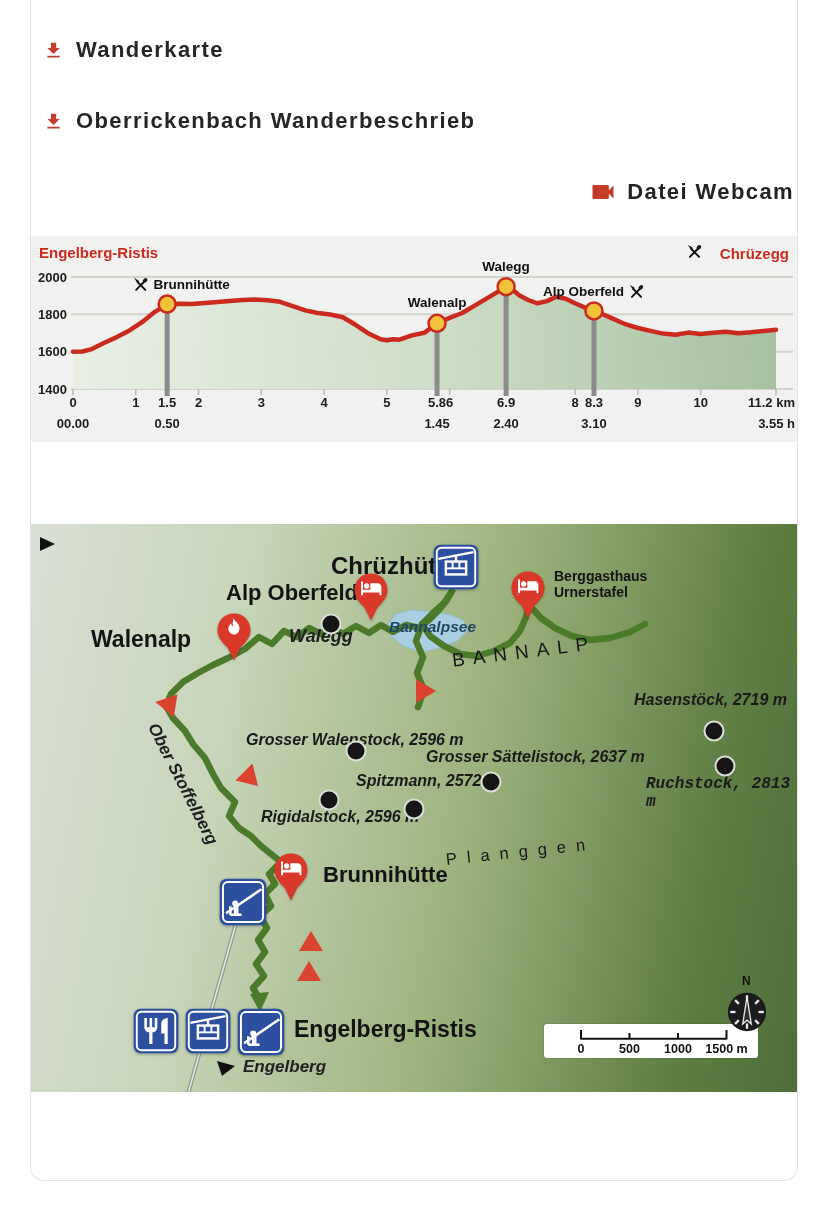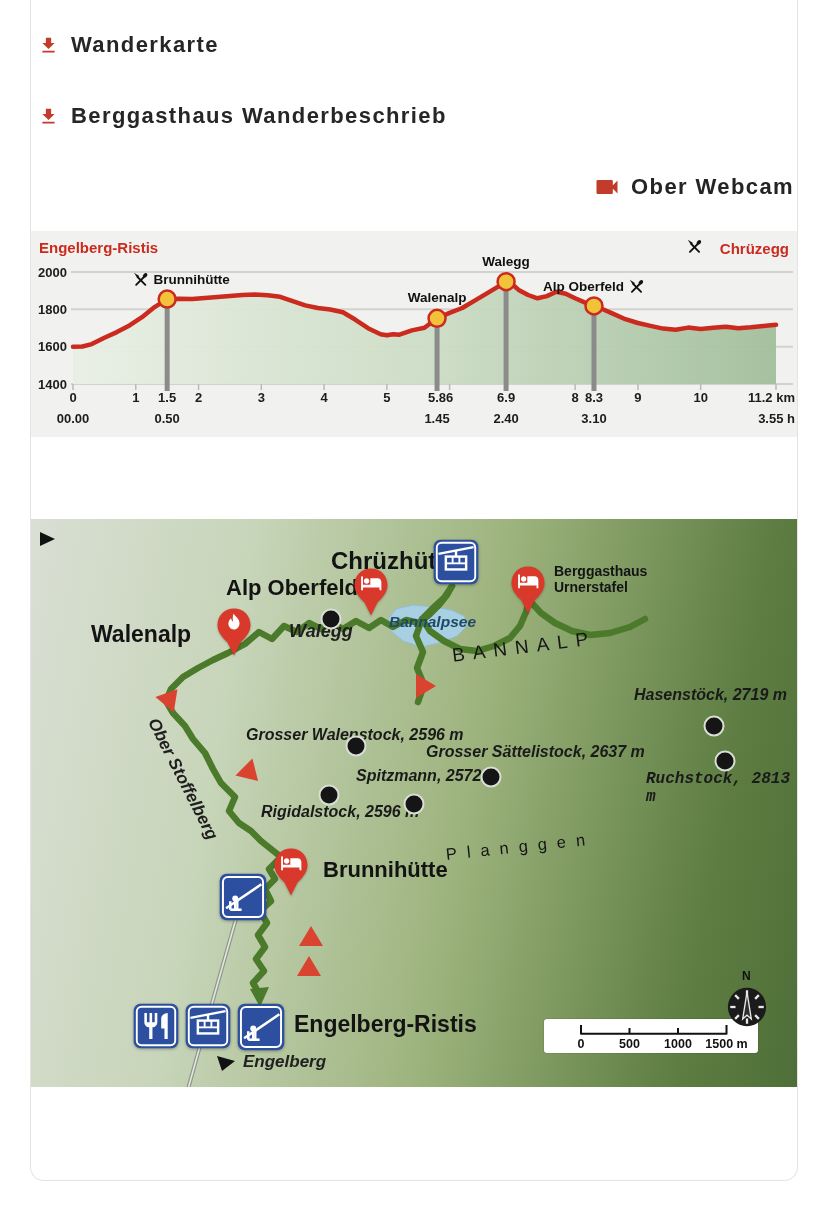--- a/index.html
+++ b/index.html
@@ -1,20 +1,20 @@
 <!DOCTYPE html>
 <html><head>
 <meta charset="utf-8">
 <style>
   html,body{margin:0;padding:0;}
   body{width:828px;height:1211px;background:#fff;font-family:"Liberation Sans",sans-serif;color:#212121;}
   .card{position:relative;margin-left:30px;width:768px;height:1181px;border:1px solid #e3e3e3;border-top:none;
         border-radius:0 0 14px 14px;box-sizing:border-box;background:#fff;overflow:hidden;}
   
-  .downloads{list-style:none;margin:2px;padding:24px 0 0 5px;}
+  .downloads{list-style:none;margin:7px;padding:24px 0 0 5px;}
   .dl{display:flex;align-items:center;gap:12px;height:38px;margin-bottom:33px;
       font-size:22px;font-weight:700;letter-spacing:1.4px;color:#262626;cursor:pointer;}
   .dl svg{width:21px;height:21px;flex:none;}
   
   .quick{display:flex;justify-content:flex-end;align-items:center;gap:38px;padding-right:3px;margin-top:2px;height:38px;}
   .qlink{display:flex;align-items:center;gap:10px;font-size:22px;font-weight:700;letter-spacing:1.4px;color:#242424;cursor:pointer;}
   
   .chart-panel{position:relative;margin-top:25px;height:206px;background:#f1f1ef;}
   .chart-head-l{position:absolute;left:8px;top:8px;font-size:15px;font-weight:700;}
   .chart-head-r{position:absolute;right:8px;top:7px;display:flex;align-items:center;gap:17px;font-size:15px;font-weight:700;}
@@ -53,30 +53,30 @@
     <li class="dl">
       <svg viewBox="0 0 24 24" style="color: rgb(194, 59, 43);">
           <path fill="currentColor" d="M19 9h-4V3H9v6H5l7 7 7-7zM5 18v2h14v-2H5z"></path>
         </svg>
       <span>Wanderkarte</span>
     </li>
     <li class="dl">
       <svg viewBox="0 0 24 24" style="color: rgb(194, 59, 43);">
           <path fill="currentColor" d="M19 9h-4V3H9v6H5l7 7 7-7zM5 18v2h14v-2H5z"></path>
         </svg>
-      <span>Berggasthaus Wanderbeschrieb</span>
+      <span>Oberrickenbach Wanderbeschrieb</span>
     </li>
   </ul>
 
   <div class="quick">
     <span class="qlink">
       <svg width="28" height="28" viewBox="0 0 24 24" style="color: rgb(194, 59, 43);">
         <path fill="currentColor" d="M17 10.5V7a1 1 0 0 0-1-1H4a1 1 0 0 0-1 1v10a1 1 0 0 0 1 1h12a1 1 0 0 0 1-1v-3.5l4 4v-11l-4 4z"></path>
       </svg>
-      <span>Ober Webcam</span>
+      <span>Datei Webcam</span>
     </span>
   </div>
 
   <div class="chart-panel">
     <div id="chart-svg-holder"><svg width="768" height="206" viewBox="0 0 768 206">
           <defs>
             <linearGradient id="gfill" x1="0" y1="0" x2="1" y2="0">
               <stop offset="0" stop-color="#e9efe5" stop-opacity="0.95"></stop>
               <stop offset="0.5" stop-color="#cdddc6" stop-opacity="0.95"></stop>
               <stop offset="1" stop-color="#a3bf9c" stop-opacity="0.95"></stop>

